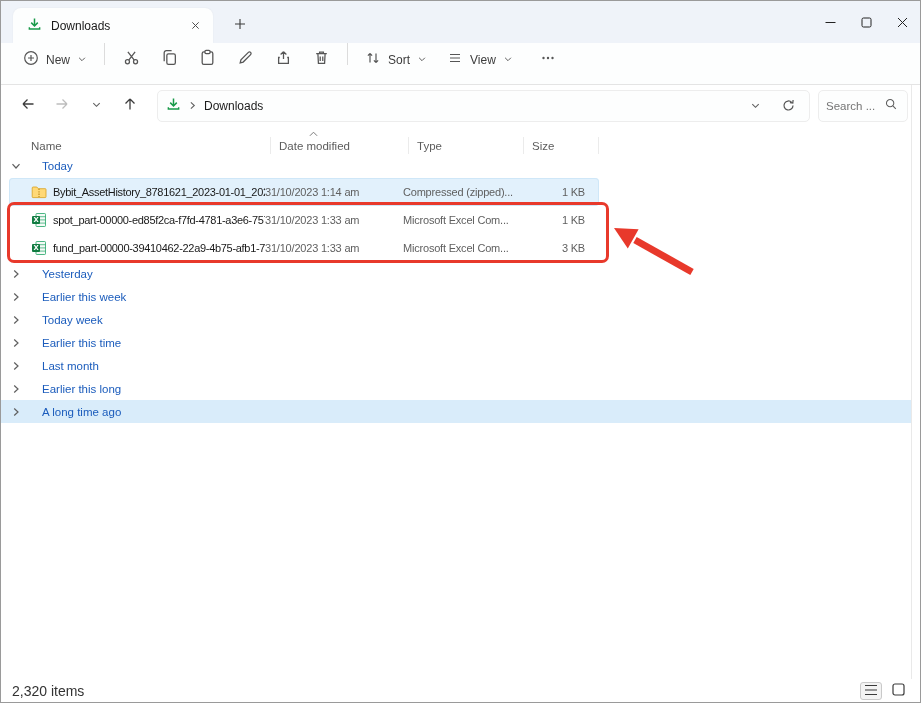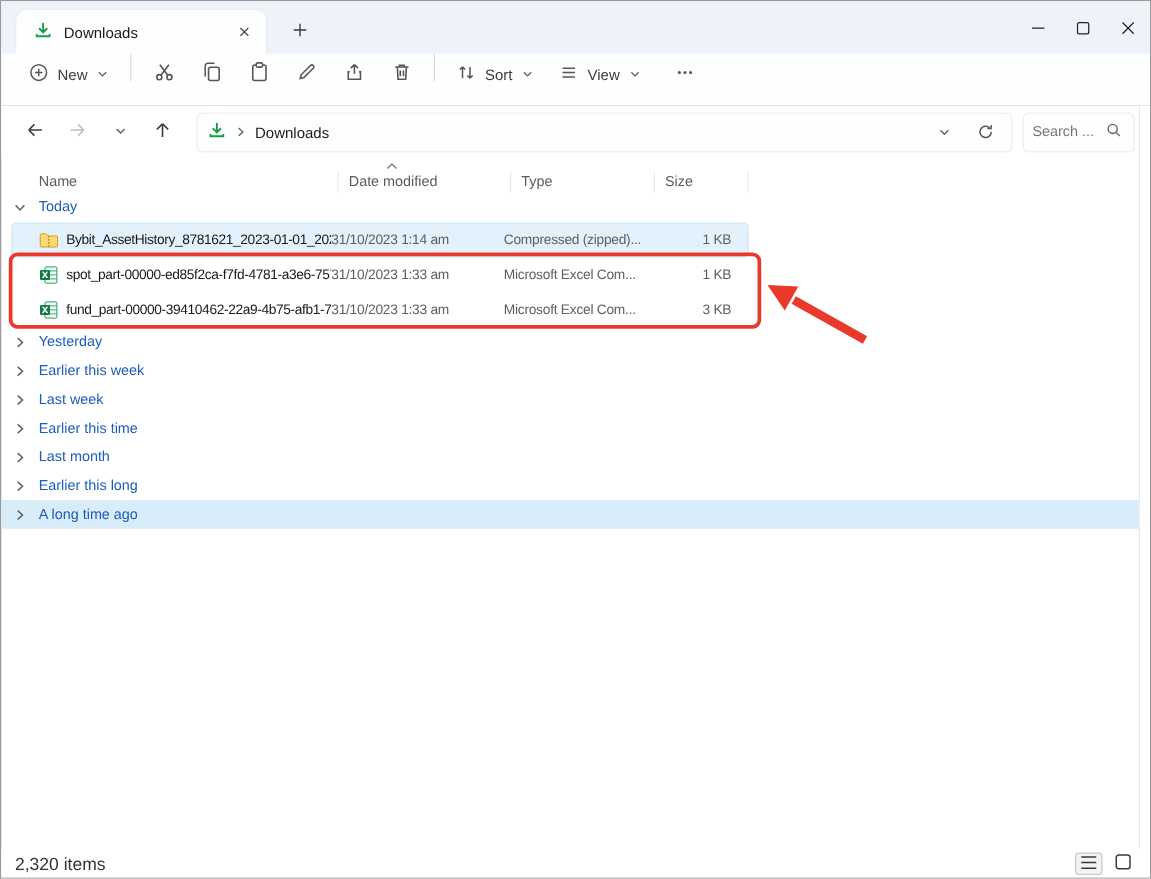--- a/index.html
+++ b/index.html
@@ -36,21 +36,21 @@
   .colheaders{position:absolute;top:125px;left:8px;height:28px;display:flex;align-items:flex-end;padding-left:22px;color:#5c5c5c;font-size:11.5px}
   .col{height:17px;display:flex;align-items:center;border-right:1px solid #ebebeb;padding-right:6px}
   .col-name{width:240px}
   .col-date{width:138px;padding-left:8px}
   .col-type{width:115px;padding-left:8px}
   .col-size{width:75px;padding-left:8px}
   .sort-chev{position:absolute;left:300px;top:1px}
 
   
   .filelist{position:absolute;top:153px;left:0;right:9px}
-  .group-row{height:23px;display:flex;align-items:center;gap:10px;padding-left:10px}
+  .group-row{height:23px;display:flex;align-items:center;gap:21px;padding-left:10px}
   .group-row.first{height:24px}
   .group-highlight{background:#d9ecfa}
   .glabel{color:#1b5cbc;font-size:11.5px}
   .gchev{display:flex;align-items:center}
   .file-row{height:28px;margin-left:8px;width:590px;display:flex;align-items:center;padding-left:22px;border-radius:4px;font-size:11px;letter-spacing:-0.2px}
   .row-selected{background:#e2f1fc;box-shadow:0 0 0 1px #cfe7f8 inset}
   .ficon{width:16px;height:16px;display:flex;align-items:center;justify-content:center;flex:none}
   .c-name{width:218px;padding-left:6px;color:#191919;white-space:nowrap;overflow:hidden;letter-spacing:-0.3px}
   .c-date{width:138px;color:#5f5f5f;white-space:nowrap;overflow:hidden}
   .c-type{width:115px;color:#5f5f5f;white-space:nowrap;overflow:hidden}
@@ -321,21 +321,21 @@
           </svg>
         </span>
         <span class="glabel">Earlier this week</span>
       </div>
       <div class="group-row">
         <span class="gchev">
           <svg width="10" height="10" viewBox="0 0 10 10">
             <path d="M3.2 1.5L7 5 3.2 8.5" fill="none" stroke="#5f5f5f" stroke-width="1.2"></path>
           </svg>
         </span>
-        <span class="glabel">Last week</span>
+        <span class="glabel">Today week</span>
       </div>
       <div class="group-row">
         <span class="gchev">
           <svg width="10" height="10" viewBox="0 0 10 10">
             <path d="M3.2 1.5L7 5 3.2 8.5" fill="none" stroke="#5f5f5f" stroke-width="1.2"></path>
           </svg>
         </span>
         <span class="glabel">Earlier this time</span>
       </div>
       <div class="group-row">

